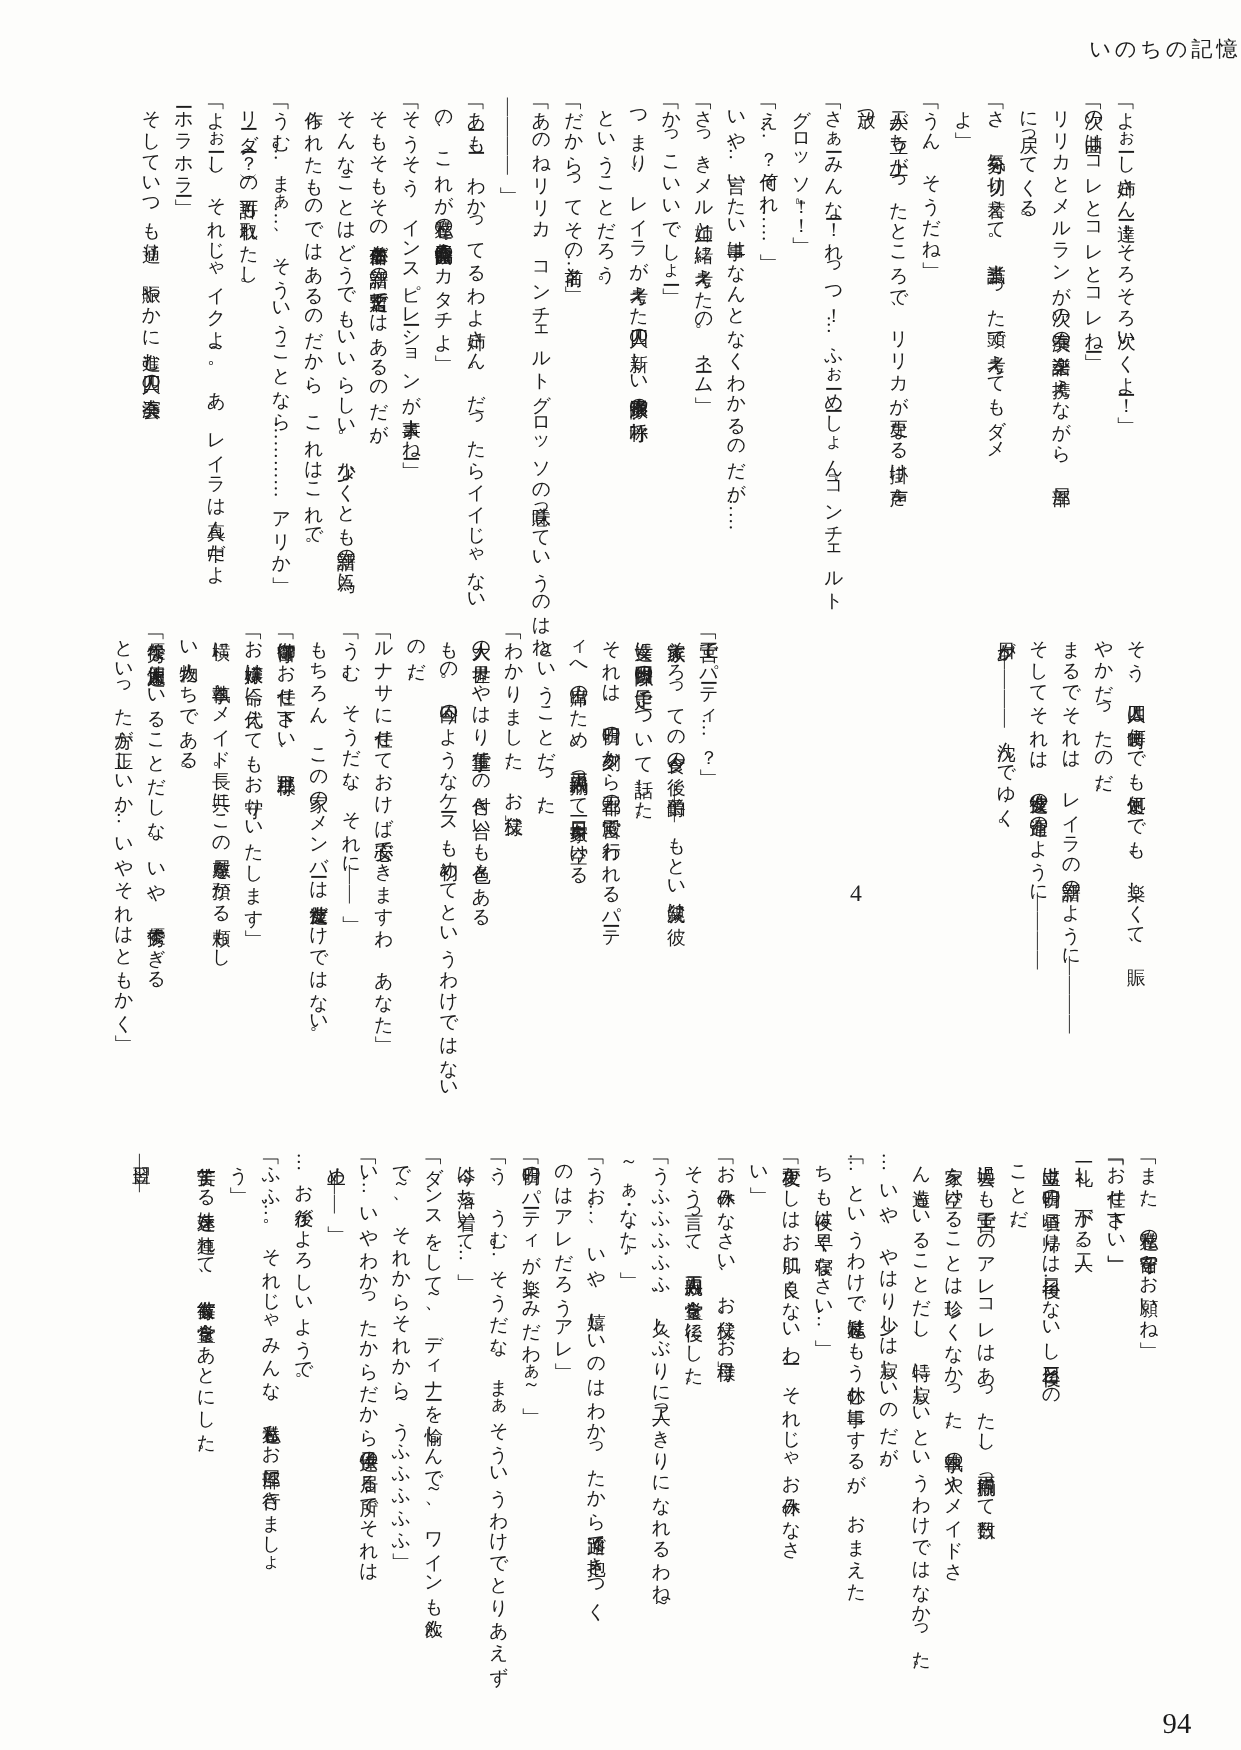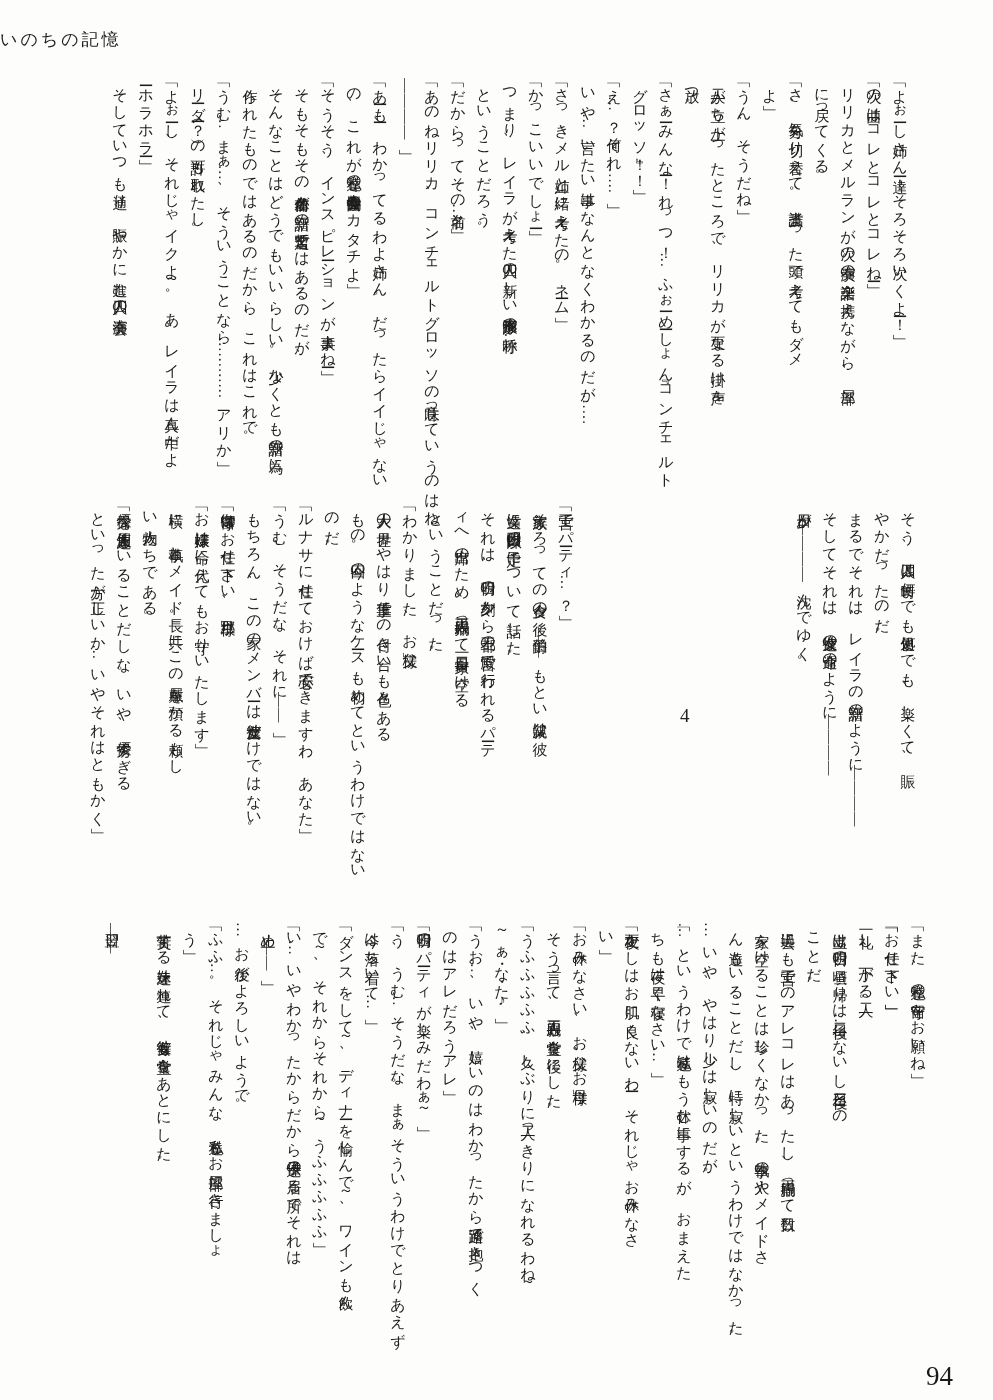--- a/index.html
+++ b/index.html
@@ -14,21 +14,21 @@
     background: #fdfdfb;
     font-family: "Liberation Serif", "DejaVu Serif", serif;
     color: #1c1c1c;
     overflow: hidden;
   }
   .header-title {
     position: absolute;
     top: 28px;
     left: 0;
     right: 0;
-    text-align: left;
+    text-align: right;
     font-size: 17px;
     letter-spacing: 3px;
   }
   .vband {
     position: absolute;
     writing-mode: vertical-rl;
     text-orientation: mixed;
     font-size: 15px;
     line-height: 26px;
     letter-spacing: 0.5px;
@@ -55,21 +55,21 @@
     color: #222;
   }
   .gap-col {
     width: 26px;
     height: 100%;
   }
   .page-number {
     position: absolute;
     right: 40px;
     bottom: 8px;
-    font-size: 27px;
+    font-size: 23px;
     color: #1a1a1a;
   }
 </style>
 </head>
 <body>
 
 <div class="page">
 
   <div class="header-title">いのちの記憶</div>
 

